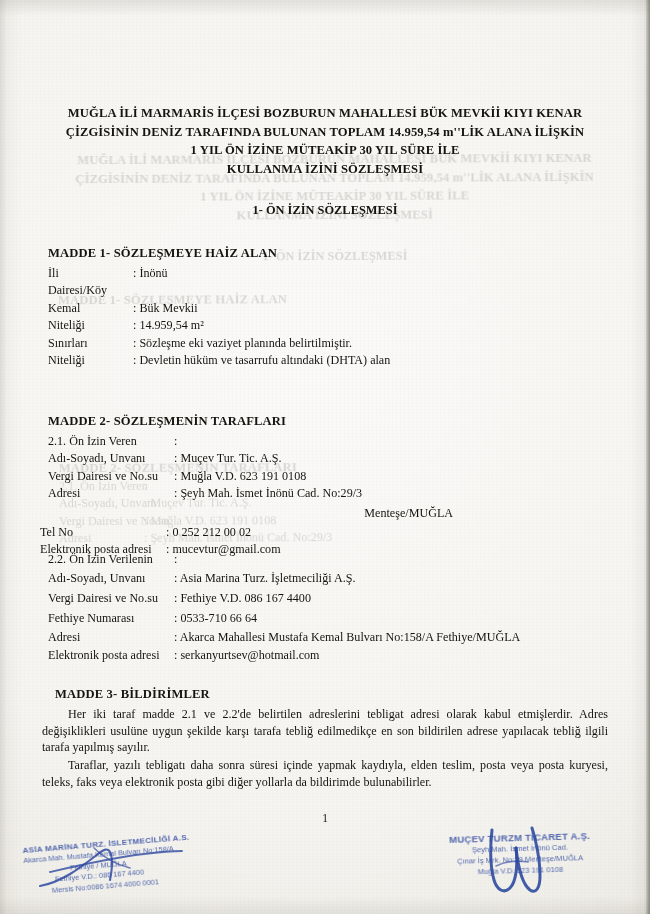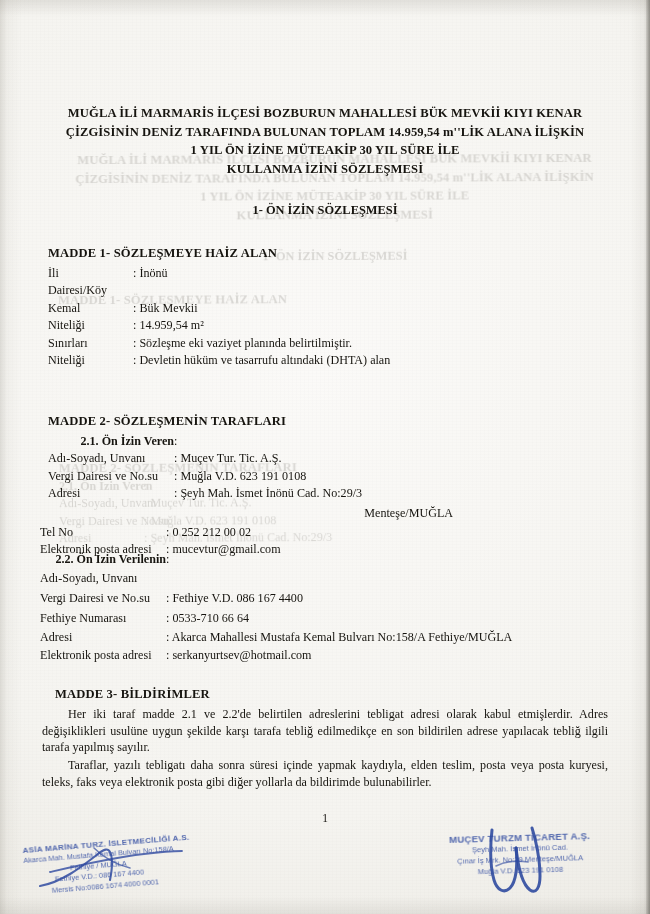--- a/index.html
+++ b/index.html
@@ -101,21 +101,21 @@
   
   .rows { position: absolute; }
   .row {
     display: flex;
     font-size: 12.1px;
     line-height: 17.4px;
     white-space: pre;
   }
   .row .lab { flex: 0 0 auto; }
   .row .val { flex: 1 1 auto; }
-  .row.sub .lab { font-weight: bold; text-align: right; }
+  .row.sub .lab { font-weight: normal; }
 
   .cont-line {
     font-size: 12.1px;
     line-height: 17.4px;
     white-space: pre;
   }
 
   
   .para {
     position: absolute;
@@ -277,27 +277,28 @@
       <div class="row">
         <span class="lab" style="width:126px">Tel No</span>
         <span class="val">: 0 252 212 00 02</span>
       </div>
       <div class="row">
         <span class="lab" style="width:126px">Elektronik posta adresi</span>
         <span class="val">: mucevtur@gmail.com</span>
       </div>
     </div>
 
-    <div class="rows" style="left:40px; top:551px; width:560px;">
+    <div class="rows" style="left:48px; top:551px; width:560px;">
       <div class="row sub">
         <span class="lab" style="width:126px">2.2. Ön İzin Verilenin</span>
         <span class="val">:</span>
       </div>
       <div class="row" style="line-height:20px">
         <span class="lab" style="width:126px">Adı-Soyadı, Unvanı</span>
+        <span class="val">: Asia Marina Turz. İşletmeciliği A.Ş.</span>
       </div>
       <div class="row" style="line-height:20px">
         <span class="lab" style="width:126px">Vergi Dairesi ve No.su</span>
         <span class="val">: Fethiye V.D. 086 167 4400</span>
       </div>
       <div class="row" style="line-height:20px">
         <span class="lab" style="width:126px">Fethiye Numarası</span>
         <span class="val">: 0533-710 66 64</span>
       </div>
       <div class="row" style="line-height:18px">

